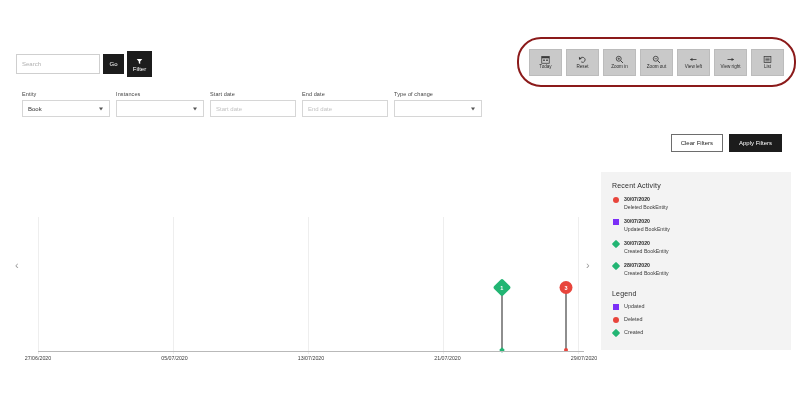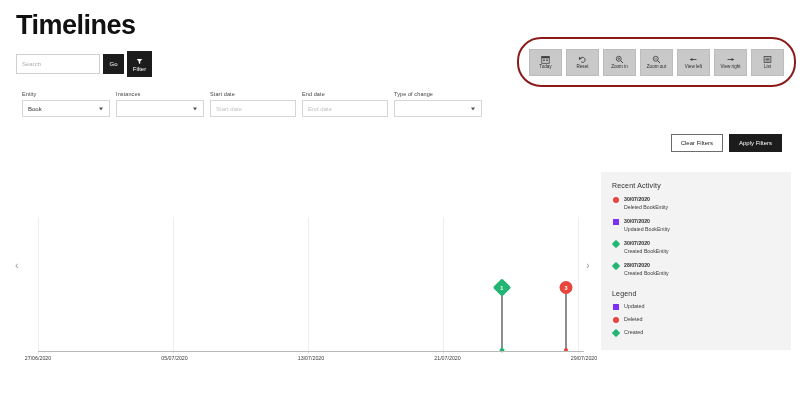--- a/index.html
+++ b/index.html
@@ -132,21 +132,20 @@
   .act-desc { font-size: 5.2px; color: #3c3c3c; display: block; }
   .legend-h { font-size: 7px; color: #2d2d2d; padding: 6px 0 5px 11px; letter-spacing: .2px; }
   .leg { display: flex; align-items: center; gap: 5px; padding: 0 0 5px 12px; }
   .leg-lbl { font-size: 5.4px; color: #3c3c3c; }
 </style>
 </head>
 <body>
 
 <div class="page">
 
-  <div class="page-title">Timelines</div>
 
   <div class="search-row">
     <input class="search-input" type="text" placeholder="Search" style="">
     <button class="btn-dark btn-go">Go</button>
     <button class="btn-dark btn-filter">
       <svg class="funnel" viewBox="0 0 10 10">
         <polygon points="1,1.5 9,1.5 6,5 6,8.6 4,7.4 4,5" fill="#ffffff"></polygon>
       </svg>
       <span>Filter</span>
     </button>

